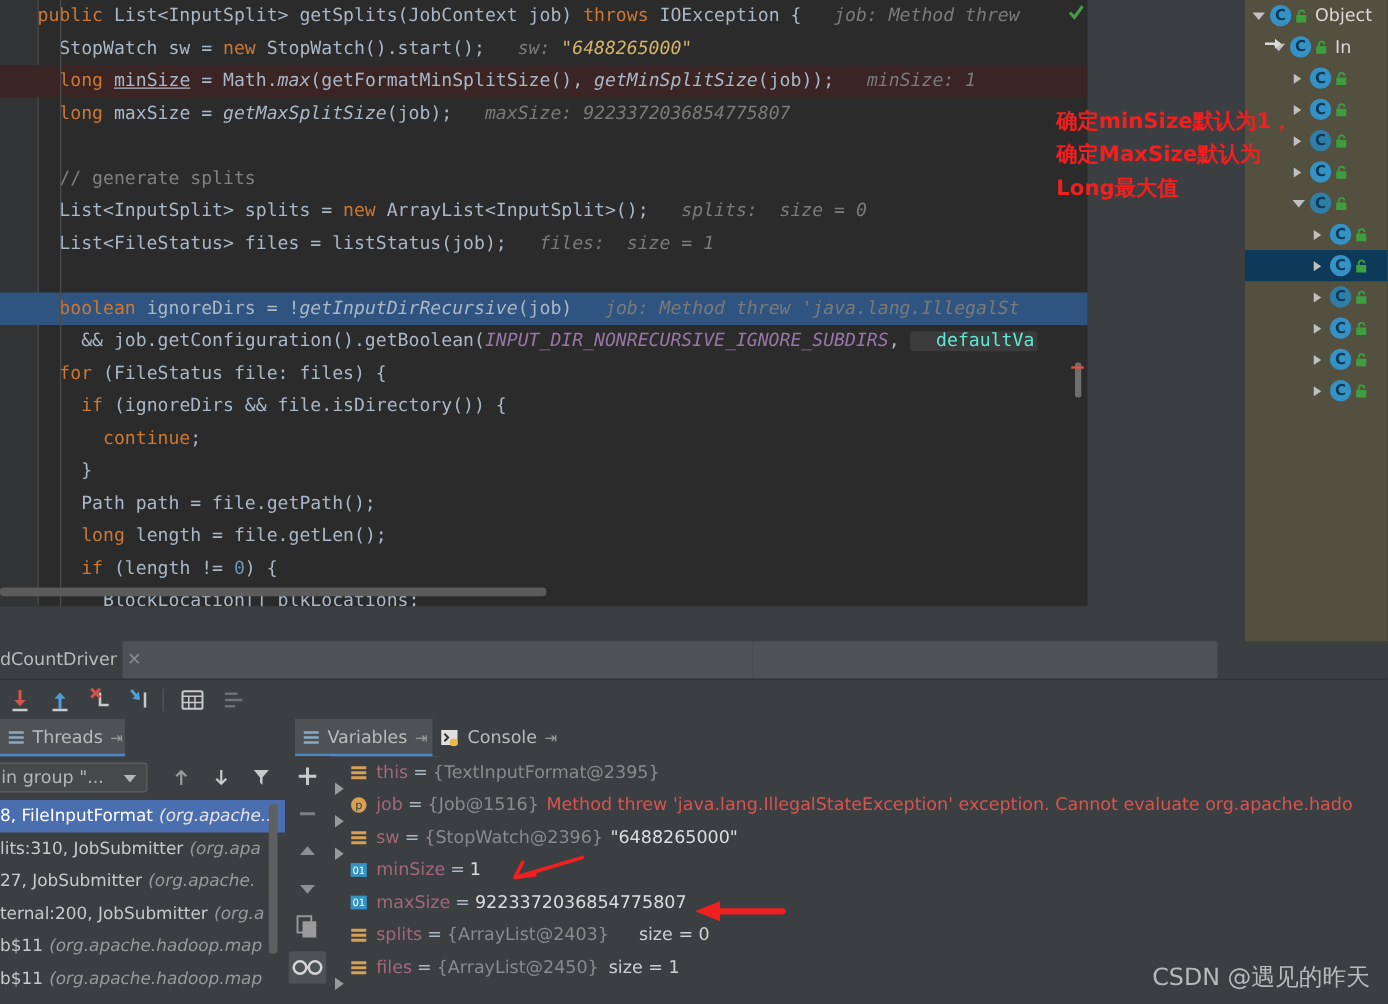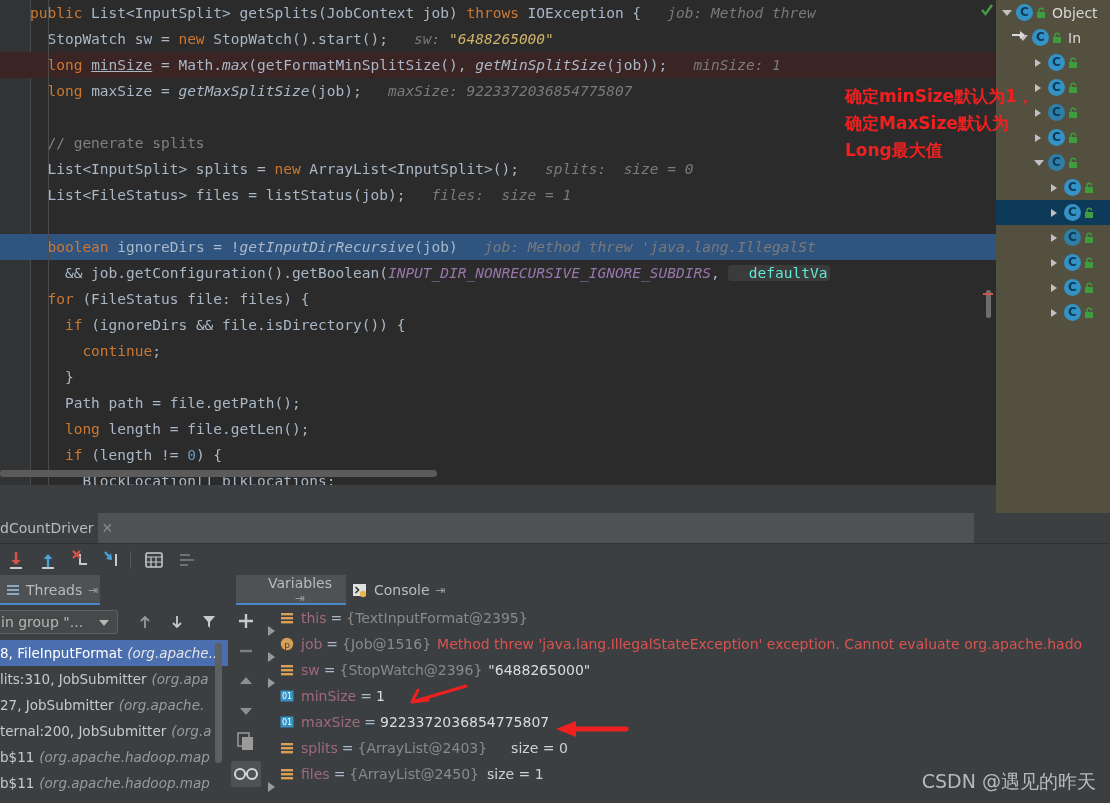--- a/index.html
+++ b/index.html
@@ -1,21 +1,21 @@
 <!DOCTYPE html>
 <html><head>
 <meta charset="utf-8">
 <style>
   html,body{margin:0;padding:0;background:#3c3f41;}
   body{width:1110px;height:803px;overflow:hidden;
        font-family:"DejaVu Sans","Liberation Sans",sans-serif;font-size:13px;color:#bbbbbb;}
   .app{position:relative;width:1110px;height:803px;}
 
   
-  .editor{position:absolute;left:0;top:0;width:996px;height:485px;background:#2b2b2b;overflow:hidden;}
+  .editor{position:absolute;left:0;top:0;width:870px;height:485px;background:#2b2b2b;overflow:hidden;}
   .gutter{position:absolute;left:0;top:0;width:30px;height:485px;background:#313335;border-right:1px solid #4b4b4b;}
   .code{position:absolute;left:0;top:0;width:996px;height:485px;
         font-family:"DejaVu Sans Mono","Liberation Mono",monospace;font-size:14.5px;
         line-height:26px;white-space:pre;}
   .ln{position:relative;height:26px;padding-left:30px;box-sizing:border-box;}
   .ln.hl-red{background:#3a2424;}
   .ln.hl-blue{background:#2f5480;}
   .k{color:#cc7832;}
   .t{color:#a9b7c6;}
   .str{color:#d2b36a;}
@@ -309,21 +309,21 @@
       <svg width="14" height="14" viewBox="0 0 14 14">
         <rect x="1" y="2" width="12" height="2" fill="#8aa9c0"></rect>
           <rect x="1" y="6" width="12" height="2" fill="#8aa9c0"></rect>
           <rect x="1" y="10" width="12" height="2" fill="#8aa9c0"></rect>
       </svg>
       <span style="margin-left:6px;">Threads</span>
       <span class="hdr-pin">⇥</span>
       <div class="underline-blue"></div>
     </div>
 
-    <div class="tabhdr active" style="left:236px;width:110px;padding-left:6px;flex-direction:column;">
+    <div class="tabhdr active" style="left:236px;width:110px;padding-left:6px;">
       <svg width="14" height="14" viewBox="0 0 14 14">
         <rect x="1" y="2" width="12" height="2" fill="#8aa9c0"></rect>
           <rect x="1" y="6" width="12" height="2" fill="#8aa9c0"></rect>
           <rect x="1" y="10" width="12" height="2" fill="#8aa9c0"></rect>
       </svg>
       <span style="margin-left:6px;">Variables</span>
       <span class="hdr-pin">⇥</span>
       <div class="underline-blue"></div>
     </div>
 

